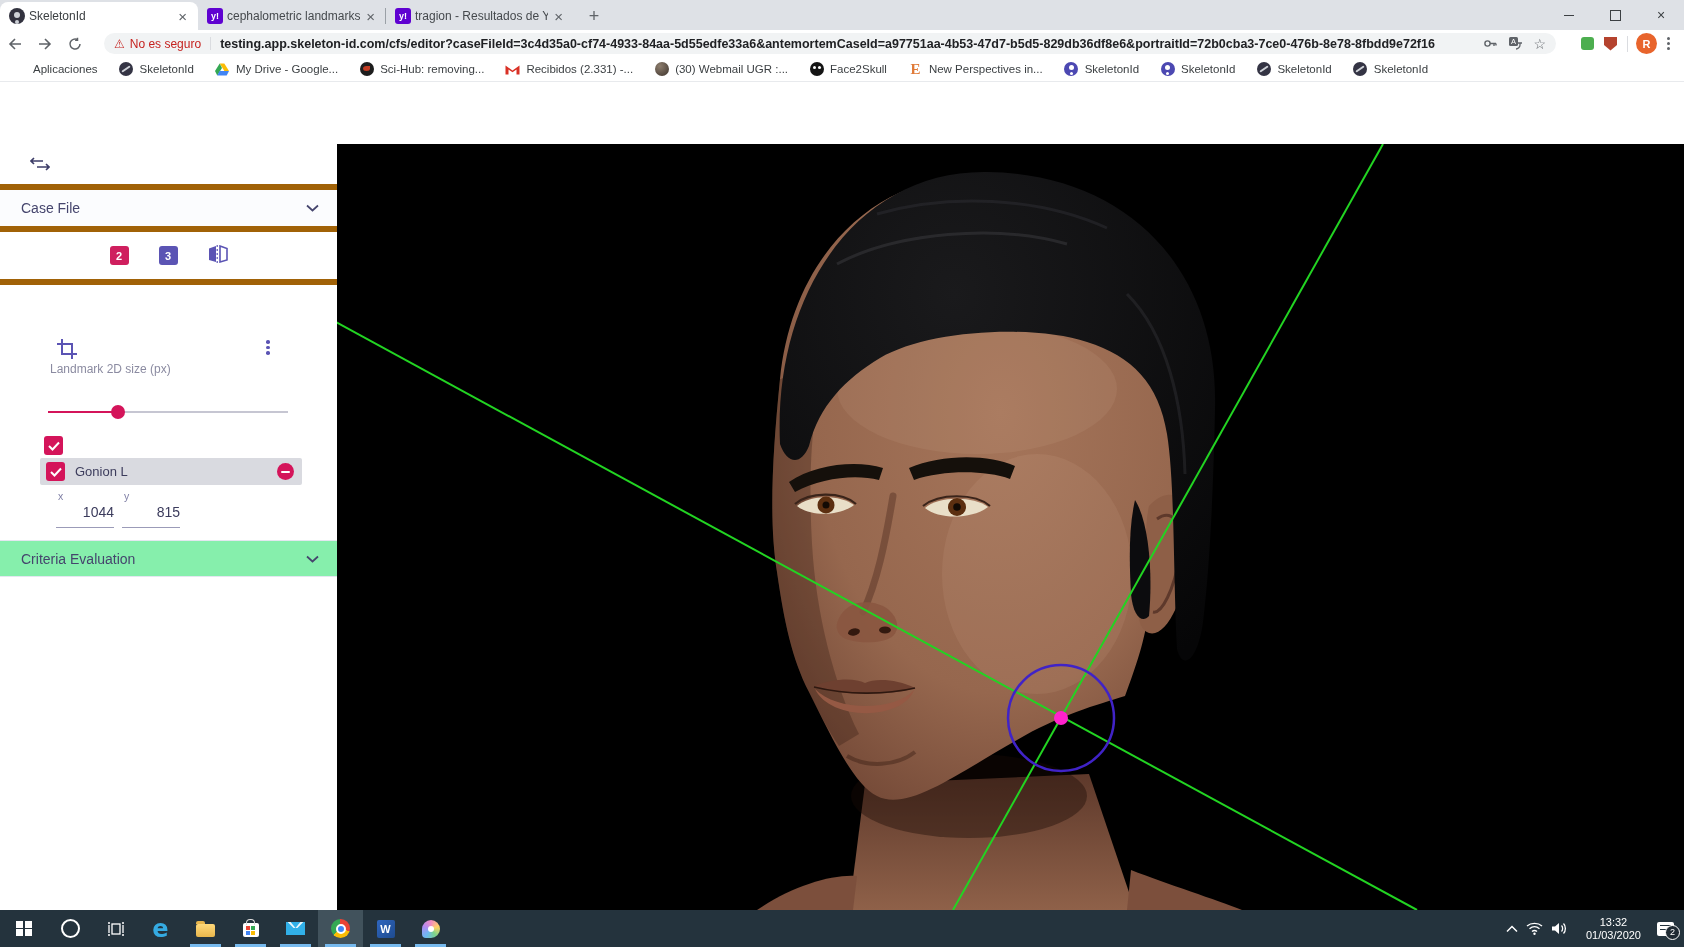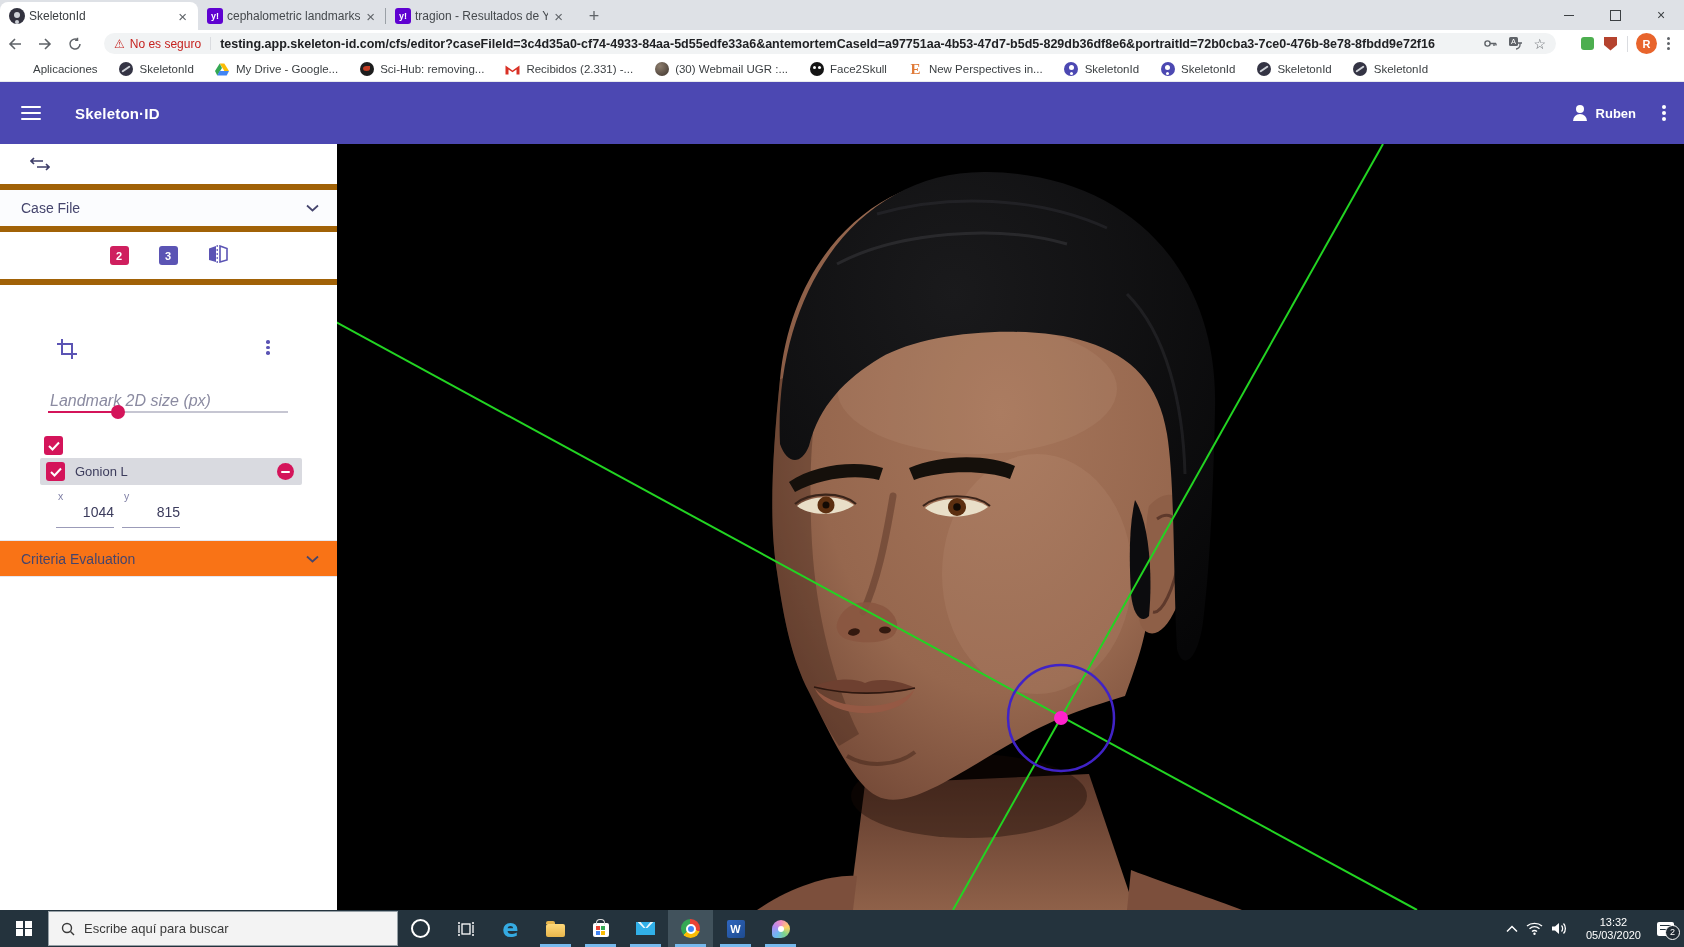--- a/index.html
+++ b/index.html
@@ -83,36 +83,36 @@
   .row-icons{height:53px;justify-content:center;gap:30px;}
   .row-settings{height:37px;padding-left:21px;background:#f5f7fc;}
   .seclabel{font-size:14px;color:#45456d;}
   .chev{margin-left:auto;margin-right:18px;display:flex;}
   .badge{width:19px;height:19px;border-radius:3px;color:#fff;font-size:11px;font-weight:bold;display:flex;align-items:center;justify-content:center;}
   .badge.pink{background:#cf1f5e;}
   .badge.indigo{background:#5b54b4;}
   .cropbtn{position:absolute;left:56px;top:194px;}
   .kebab.purple{position:absolute;left:266px;top:196px;padding:0;}
   .kebab.purple i{background:#5b54b4;width:3.5px;height:3.5px;}
-  .sizelabel{position:absolute;left:50px;top:248px;font-size:16px;color:#8b8ba1;font-style:italic;}
+  .sizelabel{position:absolute;left:50px;top:218px;font-size:12px;color:#8b8ba1;}
   .slider{position:absolute;left:48px;top:261px;width:240px;height:14px;}
   .slider .track{position:absolute;left:0;top:6px;width:100%;height:2px;background:#c6c6d2;}
   .slider .fill{position:absolute;left:0;top:6px;width:70px;height:2px;background:#d4145a;}
   .slider .thumb{position:absolute;left:63px;top:0;width:14px;height:14px;border-radius:50%;background:#d4145a;}
   .cbx{width:19px;height:19px;border-radius:3px;background:#d4145a;display:flex;align-items:center;justify-content:center;}
   .cbx1{position:absolute;left:44px;top:292px;}
   .selrow{position:absolute;left:40px;top:314px;width:262px;height:27px;background:#d9dae0;border-radius:2px;display:flex;align-items:center;padding:0 8px 0 6px;box-sizing:border-box;}
   .lmname{font-size:13px;color:#3c3c5c;margin-left:10px;}
   .minusbtn{margin-left:auto;width:17px;height:17px;border-radius:50%;background:#d4145a;display:flex;align-items:center;justify-content:center;}
   .minusbtn i{width:9px;height:2px;background:#fff;border-radius:1px;}
   .coordlbl{position:absolute;font-size:10.5px;color:#8080a6;}
   .xlbl{left:58px;top:346px;}  .ylbl{left:124px;top:346px;}
   .coordval{position:absolute;font-size:14px;color:#3b3b5c;width:58px;border-bottom:1px solid #9b9bb8;padding-bottom:7px;text-align:right;}
   .xval{left:56px;top:360px;}  .yval{left:122px;top:360px;}
-  .row-criteria{position:absolute;left:0;top:396px;width:337px;height:37px;background:#f97316;border-top:1px solid #e4e7f0;display:flex;align-items:center;padding-left:21px;box-sizing:border-box;border-bottom:1px solid #e4e7f0;}
+  .row-criteria{position:absolute;left:0;top:396px;width:337px;height:37px;background:#86efac;border-top:1px solid #e4e7f0;display:flex;align-items:center;padding-left:21px;box-sizing:border-box;border-bottom:1px solid #e4e7f0;}
 
   
   .viewport{position:absolute;left:337px;top:144px;width:1347px;height:766px;background:#000;}
   .viewport svg{display:block;}
 
   
   .taskbar{position:absolute;left:0;top:910px;width:100%;height:37px;background:#24333d;display:flex;align-items:center;}
   .tstart{width:48px;height:37px;display:flex;align-items:center;justify-content:center;}
   .winlogo{display:grid;grid-template-columns:7px 7px;grid-template-rows:7px 7px;gap:1.5px;}
   .winlogo i{background:#fff;}
@@ -308,37 +308,20 @@
         <span>SkeletonId</span>
       </div>
     <div class="bm">
         <span class="bmi">
           <i class="bi-globe"></i>
         </span>
         <span>SkeletonId</span>
       </div>
   </div>
 
-  <div class="appbar">
-    <div class="burger">
-        <i></i>
-        <i></i>
-        <i></i>
-      </div>
-    <div class="apptitle">Skeleton·ID</div>
-    <div class="userbox">
-      <span class="personicon"></span>
-      <span class="username">Ruben</span>
-    </div>
-    <div class="kebab white">
-        <i></i>
-        <i></i>
-        <i></i>
-      </div>
-  </div>
 
   <div class="sidebar">
     <div class="srow row-swap">
       <svg width="20" height="14" viewBox="0 0 20 14">
           <path d="M4 1 L1 4 L4 7 M1 4 H13" stroke="#3d3d68" stroke-width="1.6" fill="none"></path>
           <path d="M16 7 L19 10 L16 13 M19 10 H7" stroke="#3d3d68" stroke-width="1.6" fill="none"></path>
         </svg>
     </div>
     <div class="srow row-case">
       <span class="seclabel">Case File</span>
@@ -480,27 +463,20 @@
 
   <div class="taskbar">
     <div class="tstart">
         <span class="winlogo">
           <i></i>
           <i></i>
           <i></i>
           <i></i>
         </span>
       </div>
-    <div class="tsearch">
-      <svg width="14" height="14" viewBox="0 0 14 14">
-          <circle cx="6" cy="6" r="4.5" stroke="#3a3a3a" stroke-width="1.4" fill="none"></circle>
-          <path d="M9.5 9.5 L13 13" stroke="#3a3a3a" stroke-width="1.4"></path>
-        </svg>
-      <span>Escribe aquí para buscar</span>
-    </div>
     <div class="tcell">
         <i class="ic-cortana"></i>
       </div>
     <div class="tcell">
       <svg width="16" height="14" viewBox="0 0 16 14">
           <rect x="4" y="2" width="8" height="10" stroke="#fff" stroke-width="1.3" fill="none"></rect>
           <path d="M1 3 V11 M15 3 V11 M14 1 h2 M14 13 h2 M0 1 h2 M0 13 h2" stroke="#fff" stroke-width="1.3"></path>
         </svg>
     </div>
     <div class="tcell">
@@ -541,21 +517,21 @@
           <path d="M3.5 6.8 C6.5 4.2 10.5 4.2 13.5 6.8" stroke="#fff" stroke-width="1.4" fill="none"></path>
           <path d="M6 9.5 C7.5 8.2 9.5 8.2 11 9.5" stroke="#fff" stroke-width="1.4" fill="none"></path>
           <circle cx="8.5" cy="11.8" r="1.2" fill="#fff"></circle>
         </svg>
       <svg width="17" height="13" viewBox="0 0 17 13">
           <path d="M1 4.5 H4 L8 1 V12 L4 8.5 H1 Z" fill="#fff"></path>
           <path d="M10.5 3.5 C12 5 12 8 10.5 9.5 M12.5 1.5 C15 4 15 9 12.5 11.5" stroke="#fff" stroke-width="1.3" fill="none"></path>
         </svg>
       <div class="clock">
         <div>13:32</div>
-        <div>05/03/2020</div>
+        <div>01/03/2020</div>
       </div>
       <div class="notif">
         <i></i>
         <span class="cnt">2</span>
       </div>
     </div>
   </div>
 
 </div>
 

